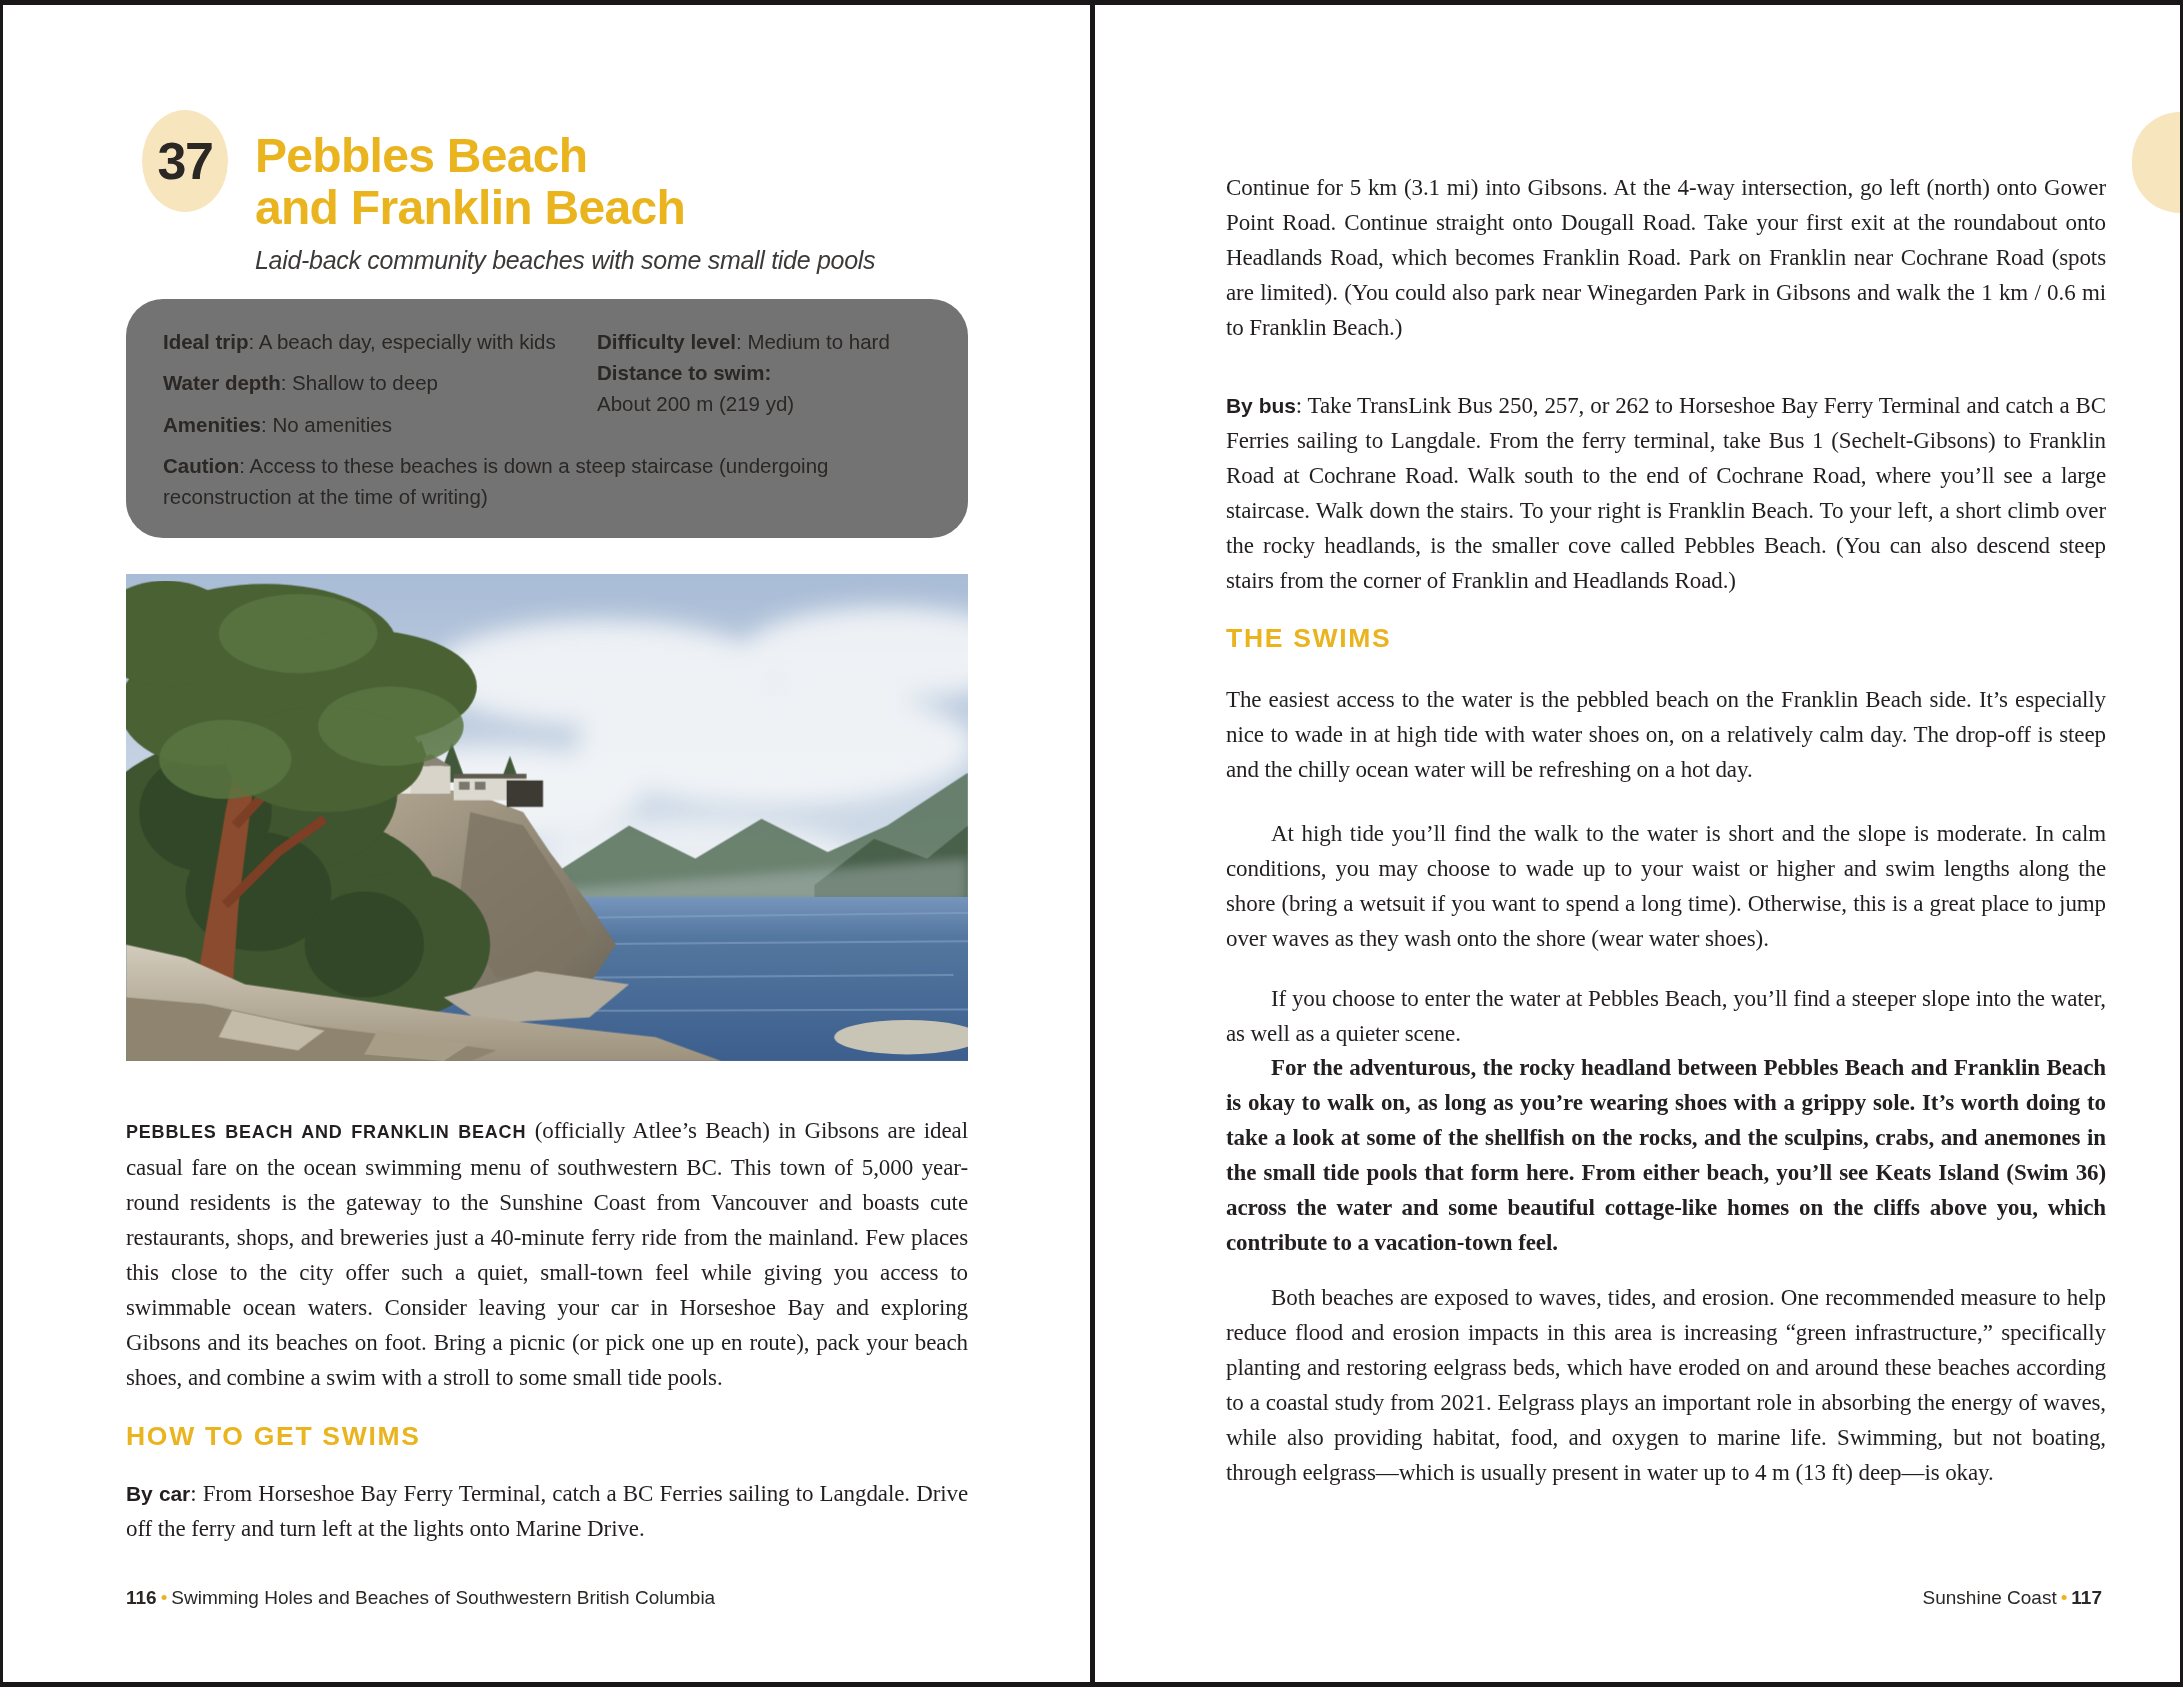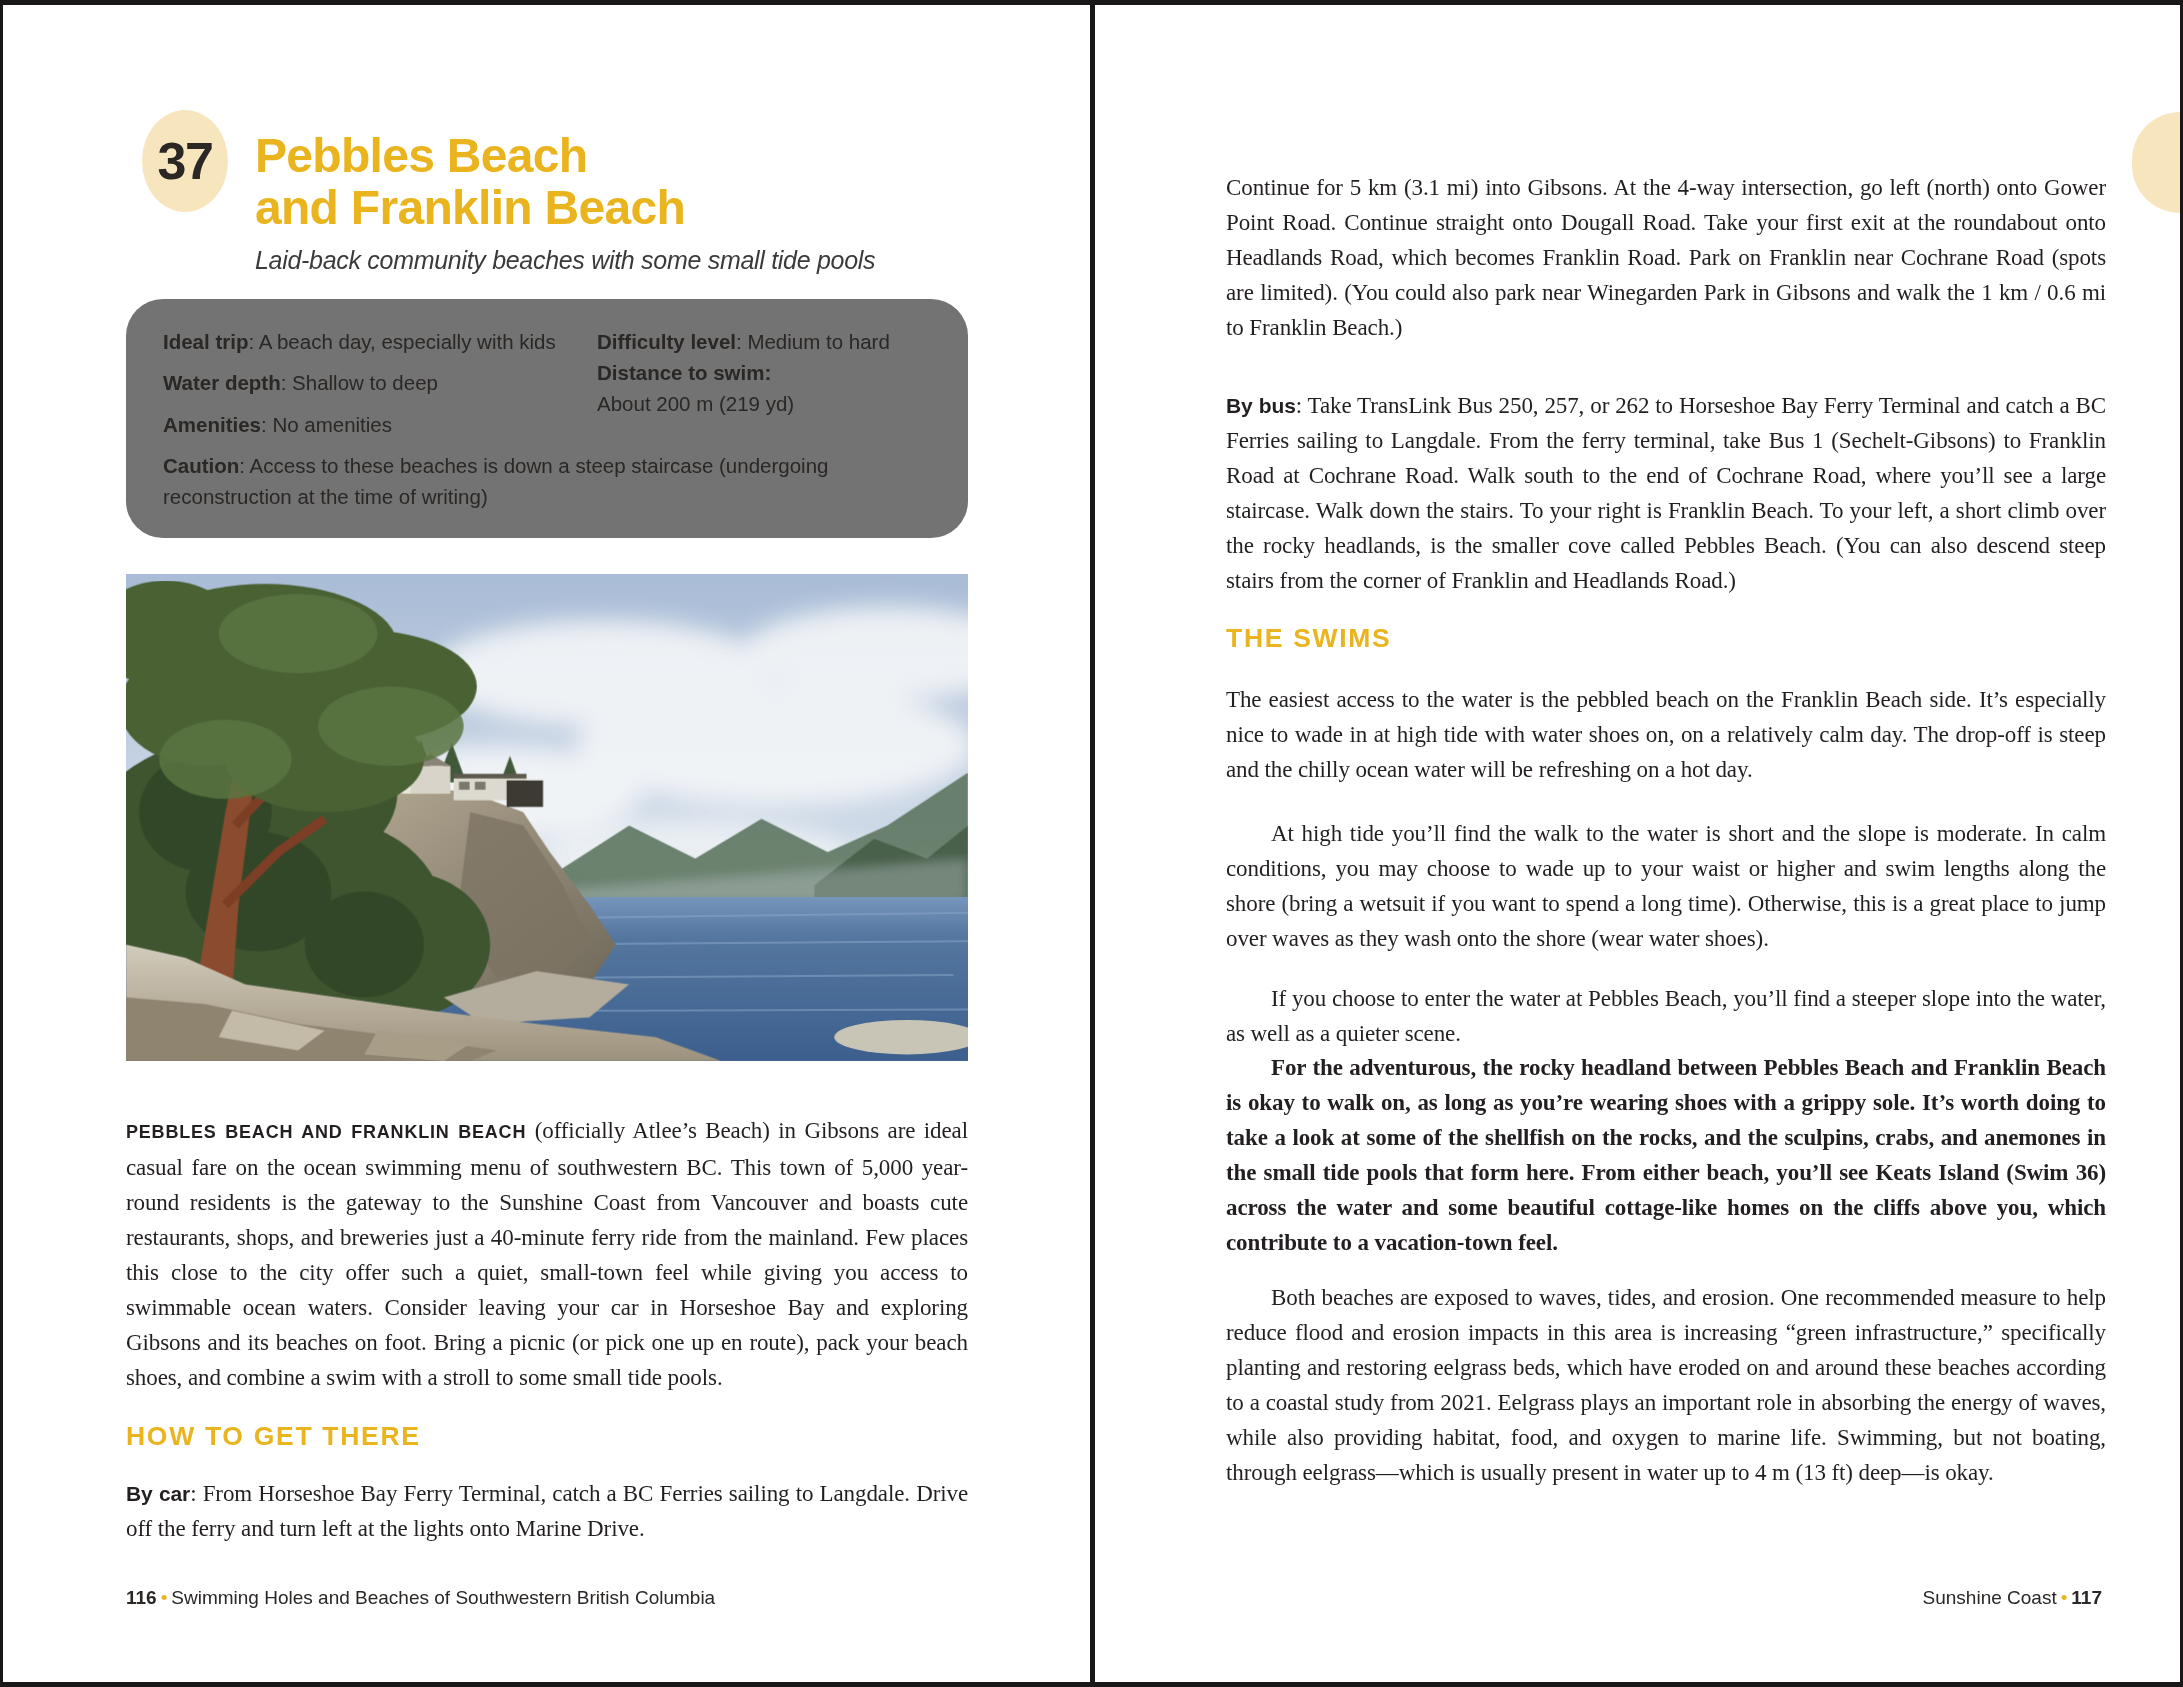--- a/index.html
+++ b/index.html
@@ -251,21 +251,21 @@
       <path d="M0 640 L120 650 L260 680 L420 700 L560 720 L520 736 L0 736 Z" fill="#8f8470"></path>
       <path d="M160 660 L300 690 L260 720 L140 700 Z" fill="#c9c1ae" opacity="0.9"></path>
       <path d="M380 690 L520 710 L480 736 L360 726 Z" fill="#a89d87"></path>
 
       <ellipse cx="1180" cy="700" rx="110" ry="26" fill="#c8c4b6"></ellipse>
     </svg>
   </div>
 
   <p class="body-copy p-left-1"><span class="lead-in">PEBBLES BEACH AND FRANKLIN BEACH</span><span> (officially Atlee’s Beach) in Gibsons are ideal casual fare on the ocean swimming menu of southwestern BC. This town of 5,000 year-round residents is the gateway to the Sunshine Coast from Vancouver and boasts cute restaurants, shops, and breweries just a 40-minute ferry ride from the mainland. Few places this close to the city offer such a quiet, small-town feel while giving you access to swimmable ocean waters. Consider leaving your car in Horseshoe Bay and exploring Gibsons and its beaches on foot. Bring a picnic (or pick one up en route), pack your beach shoes, and combine a swim with a stroll to some small tide pools.</span></p>
 
-  <div class="section-heading h-how">HOW TO GET THERE</div>
+  <div class="section-heading h-how">HOW TO GET SWIMS</div>
 
   <p class="body-copy p-by-car"><span class="inline-label">By car</span><span>: From Horseshoe Bay Ferry Terminal, catch a BC Ferries sailing to Langdale. Drive off the ferry and turn left at the lights onto Marine Drive.</span></p>
 
   <div class="footer footer-left"><span class="pageno">116</span><span class="dot">•</span><span>Swimming Holes and Beaches of Southwestern British Columbia</span></div>
 
   <p class="body-copy p-r p-r-1">Continue for 5 km (3.1 mi) into Gibsons. At the 4-way intersection, go left (north) onto Gower Point Road. Continue straight onto Dougall Road. Take your first exit at the roundabout onto Headlands Road, which becomes Franklin Road. Park on Franklin near Cochrane Road (spots are limited). (You could also park near Winegarden Park in Gibsons and walk the 1 km / 0.6 mi to Franklin Beach.)</p>
 
   <p class="body-copy p-r p-r-2"><span class="inline-label">By bus</span><span>: Take TransLink Bus 250, 257, or 262 to Horseshoe Bay Ferry Terminal and catch a BC Ferries sailing to Langdale. From the ferry terminal, take Bus 1 (Sechelt-Gibsons) to Franklin Road at Cochrane Road. Walk south to the end of Cochrane Road, where you’ll see a large staircase. Walk down the stairs. To your right is Franklin Beach. To your left, a short climb over the rocky headlands, is the smaller cove called Pebbles Beach. (You can also descend steep stairs from the corner of Franklin and Headlands Road.)</span></p>
 
   <div class="section-heading h-swims">THE SWIMS</div>

